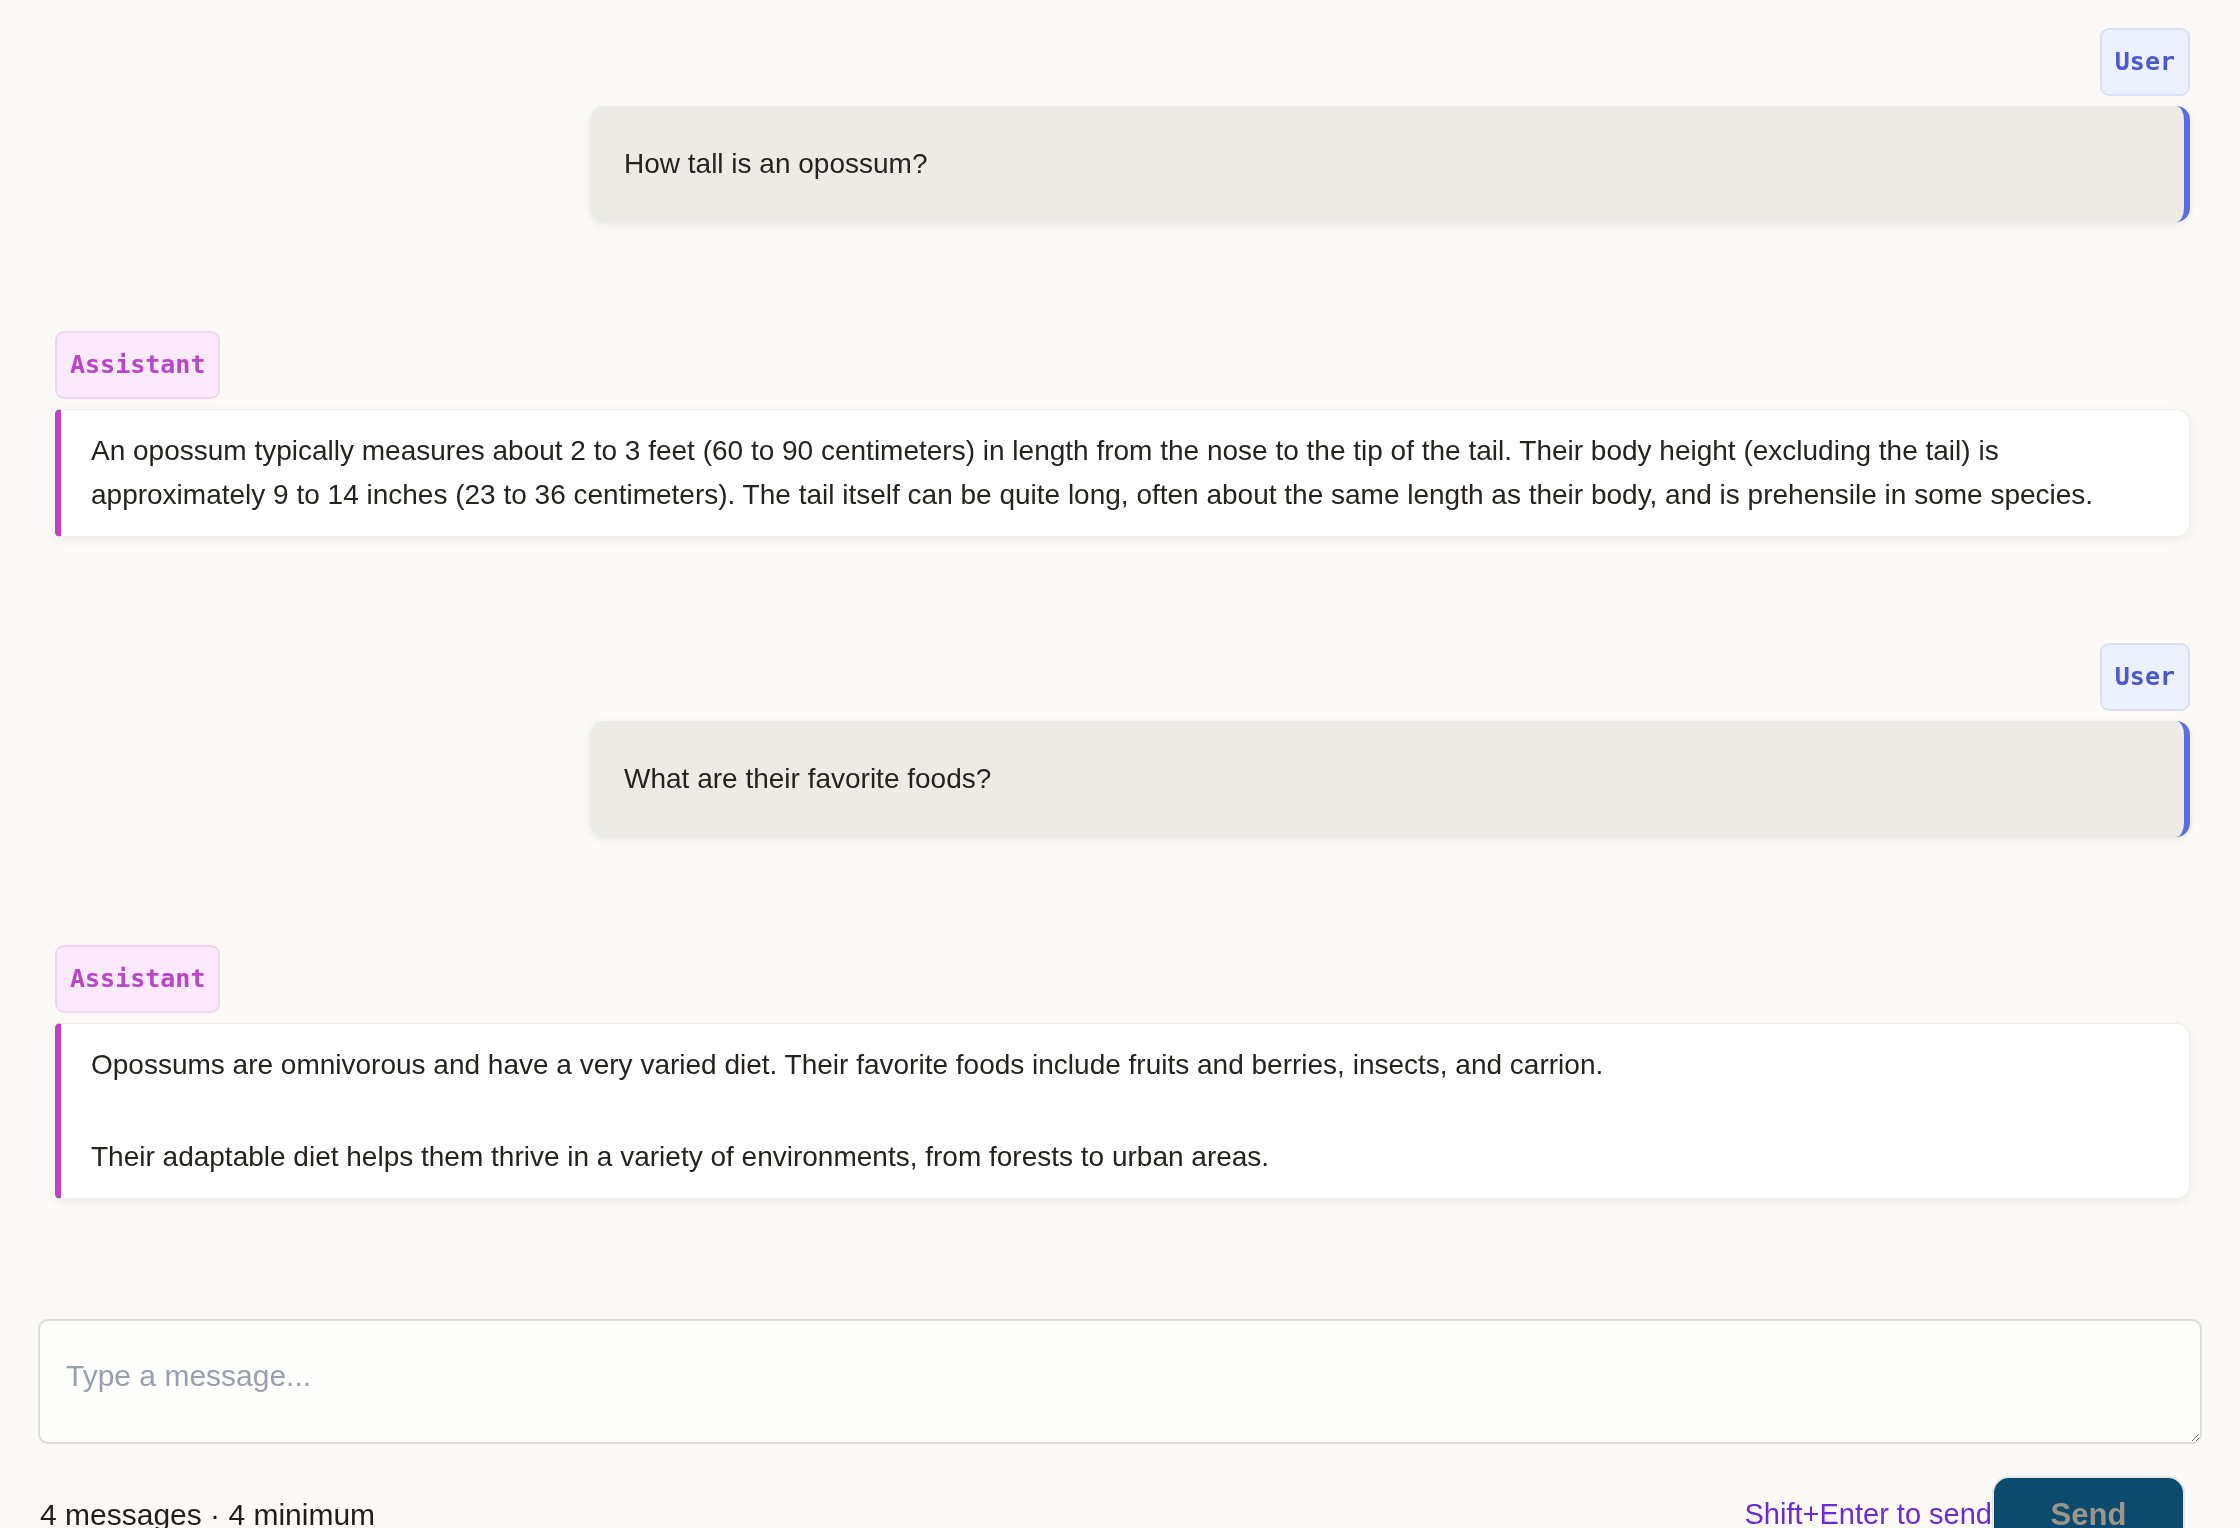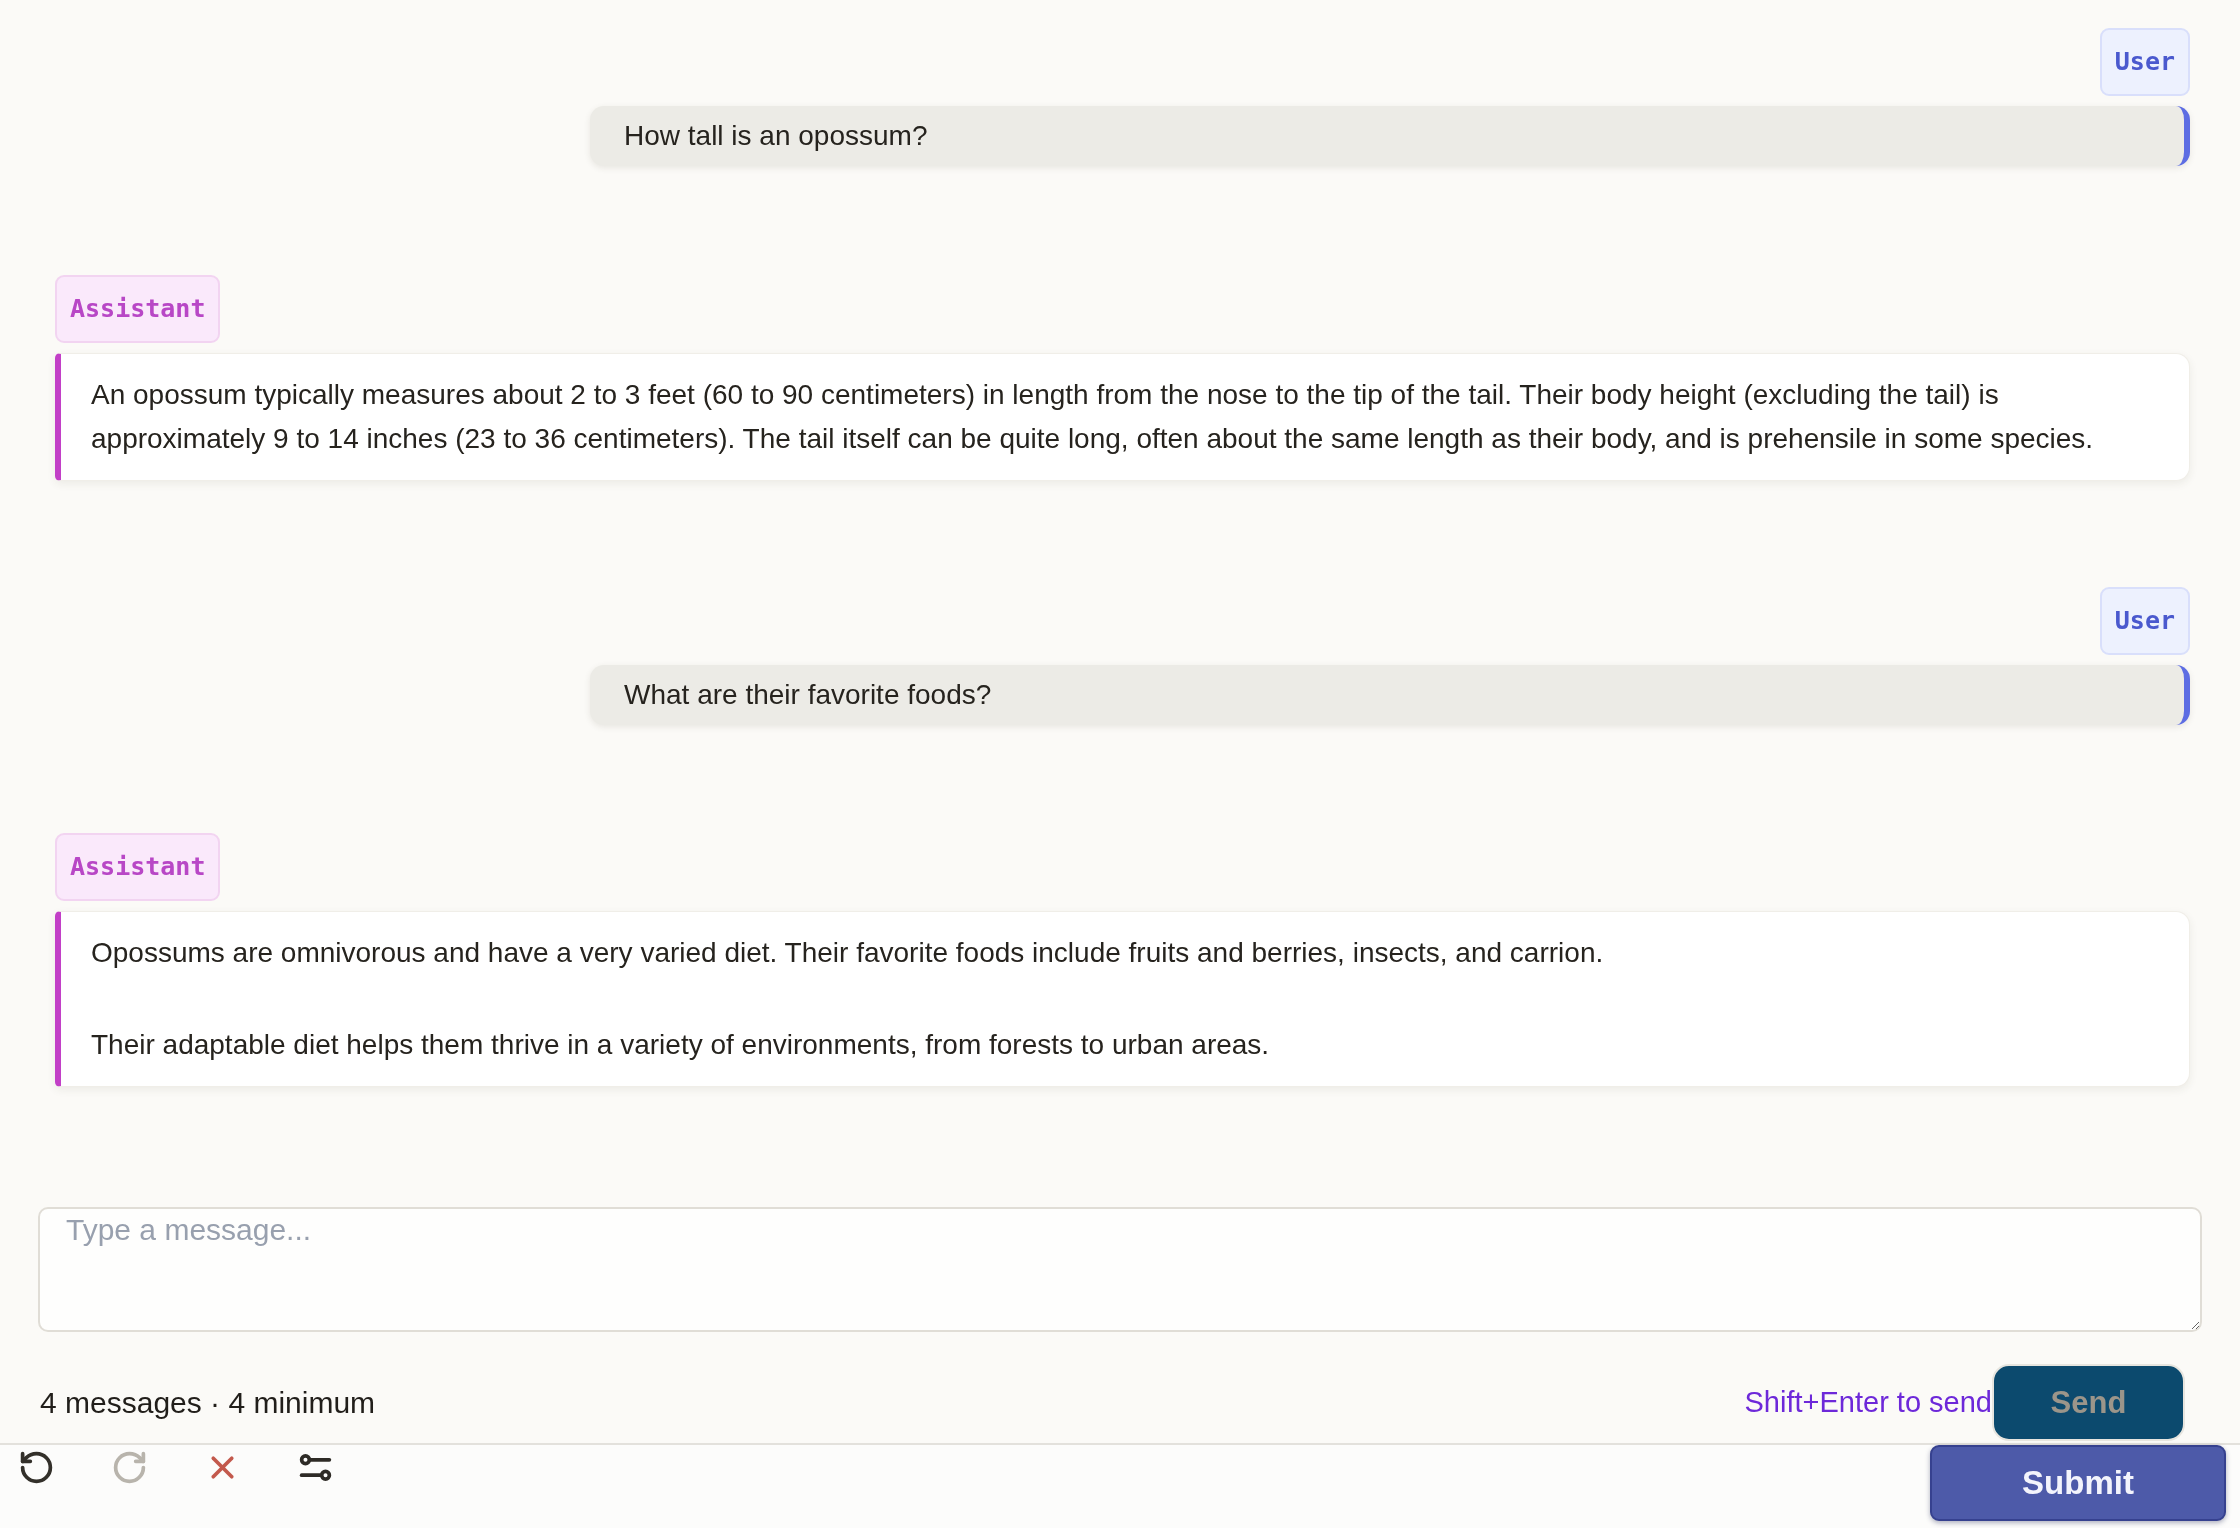--- a/index.html
+++ b/index.html
@@ -32,40 +32,40 @@
   .badge.assistant { background:#FAE9FB; border-color:#F2D4F1; color:#B847C6; }
 
   .bubble {
     margin-top:10px; font-size:28px; line-height:44px;
   }
   .bubble.user {
     margin-left:535px;
     background:#ECEBE6;
     border-right:6px solid #5D6DE3;
     border-radius:14px;
-    padding:8px 34px;
+    padding:36px 34px;
     box-shadow:0 2px 6px rgba(70,60,40,.10);
   }
   .bubble.assistant {
     background:#FFFFFF;
     border:1px solid #F0EEE8;
     border-left:6px solid #C23FC7;
     border-radius:5px 14px 14px 5px;
     padding:19px 30px;
     box-shadow:0 3px 8px rgba(70,60,40,.08);
   }
   .bubble.assistant p + p { margin-top:48px; }
 
   .composer { margin-top:120px; padding:0 38px; }
   .composer textarea {
     width:100%; height:125px;
     border:2px solid #E0DDD6; border-radius:10px;
     background:#FEFEFD;
     font-family:inherit; font-size:30px; color:#26231E;
-    padding:4px 26px; resize:both; outline:none; display:block;
+    padding:38px 26px; resize:both; outline:none; display:block;
   }
   .composer textarea::placeholder { color:#98A0AE; }
 
   .status-row { display:flex; align-items:center; margin-top:32px; padding:0 55px 0 40px; }
   .status { font-size:30px; color:#211E1A; }
   .spacer { flex:1; }
   .hint { font-size:29px; color:#6d28d9; }
   .send-btn {
     width:193px; height:77px;
     font-family:inherit; font-size:31px; font-weight:bold; color:#9B958A;

